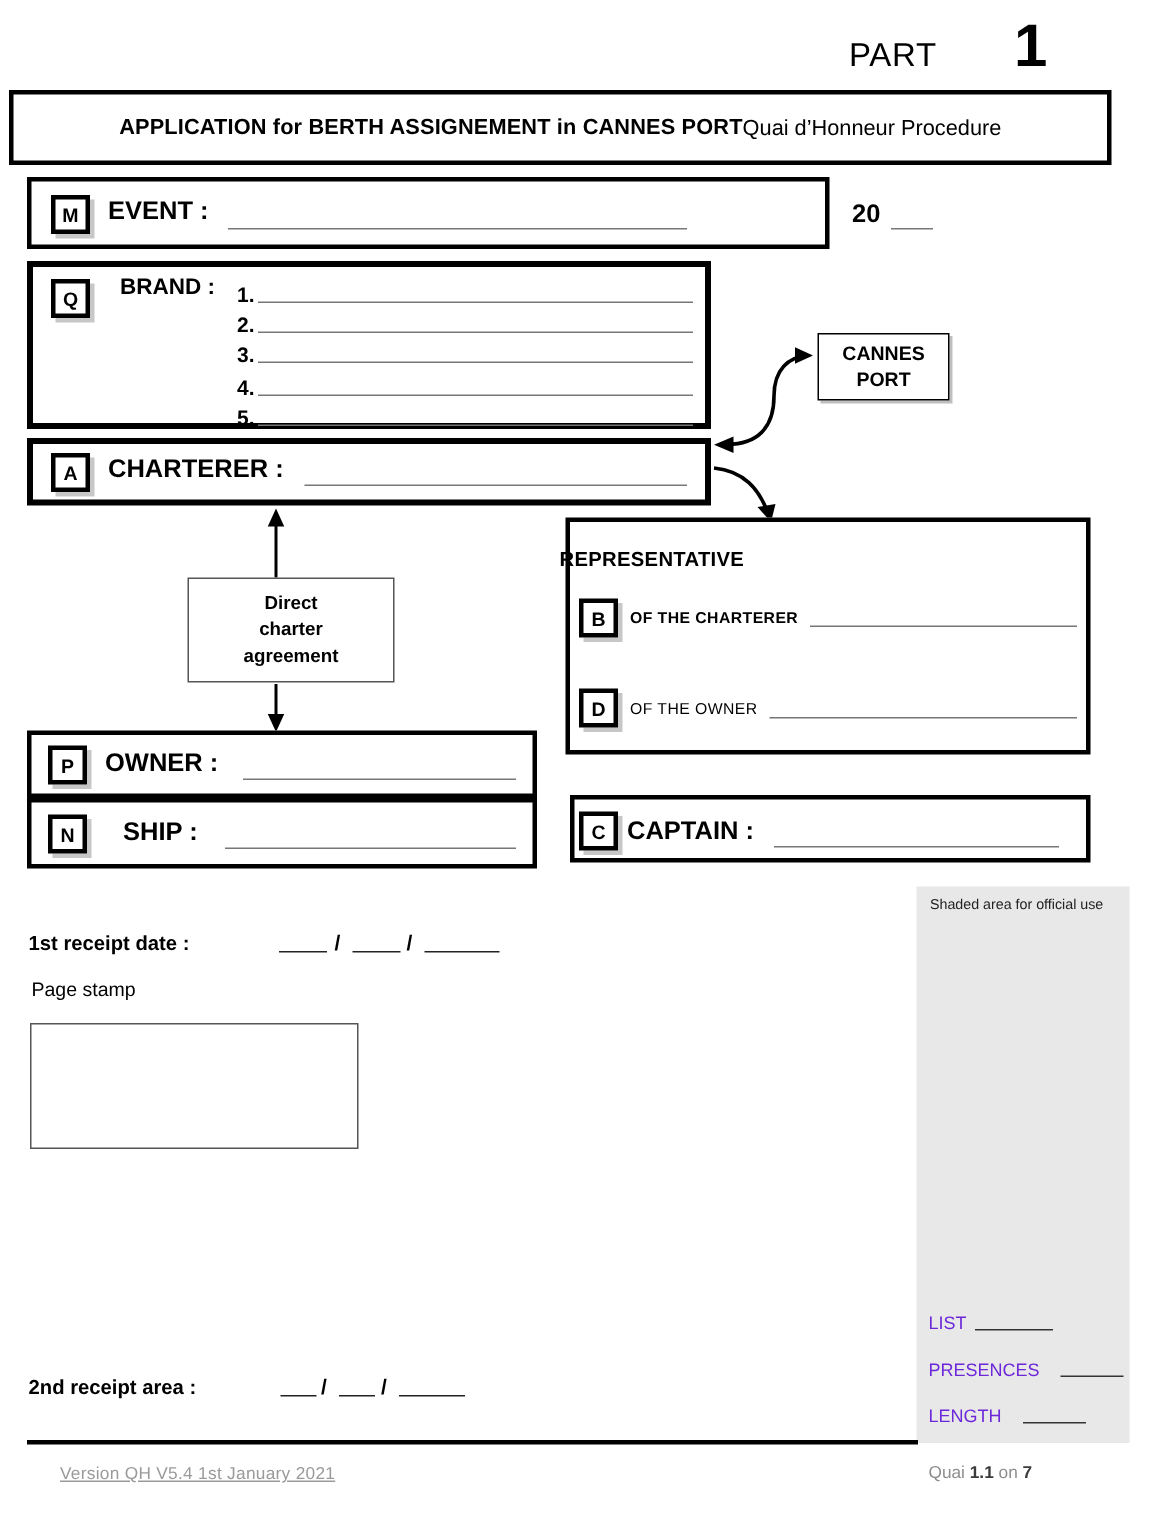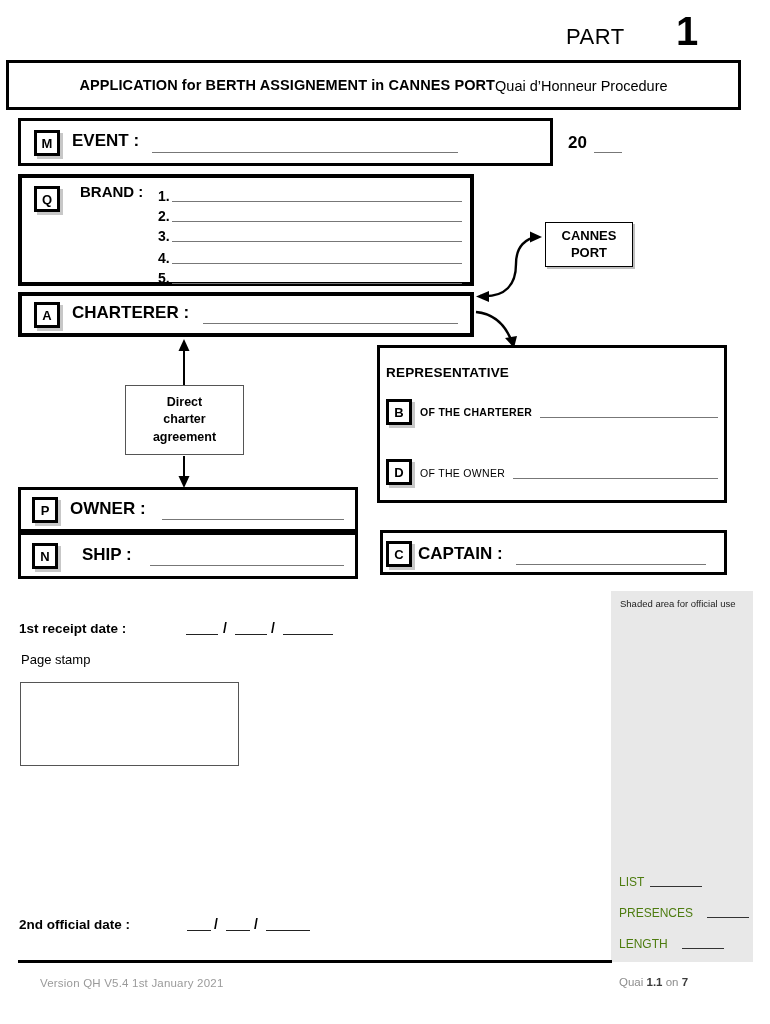--- a/index.html
+++ b/index.html
@@ -108,39 +108,39 @@
     left: 545px; top: 222px; width: 88px; height: 45px;
     border: 1.5px solid #000;
     box-shadow: 2px 2px 0 rgba(0,0,0,0.25);
     display: flex; flex-direction: column;
     align-items: center; justify-content: center;
     font-size: 13px; font-weight: bold; line-height: 1.25;
   }
 
   
   #dca-box {
-    left: 125px; top: 385px; width: 119px; height: 70px;
+    left: 125px; top: 385px; width: 138px; height: 70px;
     border: 1px solid #555;
     display: flex; flex-direction: column;
     align-items: center; justify-content: center;
     font-size: 12.5px; font-weight: bold; line-height: 1.38;
   }
 
   
   #owner-box { left: 18px; top: 487px; width: 340px; height: 45px; border: 3px solid #000; }
   #owner-label { left: 70px; top: 499px; font-size: 17px; }
   #owner-rule  { left: 162px; top: 519px; width: 182px; }
 
   #ship-box { left: 18px; top: 532px; width: 340px; height: 47px; border: 3px solid #000; }
   #ship-label { left: 82px; top: 545px; font-size: 17px; }
   #ship-rule  { left: 150px; top: 565px; width: 194px; }
 
   
   #rep-box { left: 377px; top: 345px; width: 350px; height: 158px; border: 3px solid #000; }
-  #rep-title { left: 386px; top: 365px; font-size: 13.5px; font-weight: bold; letter-spacing: .2px; }
+  #rep-title { left: 373px; top: 365px; font-size: 13.5px; font-weight: bold; letter-spacing: .2px; }
   #rep-charterer-label { left: 420px; top: 406px; font-size: 10.5px; font-weight: bold; letter-spacing: .3px; }
   #rep-charterer-rule  { left: 540px; top: 417px; width: 178px; }
   #rep-owner-label { left: 420px; top: 467px; font-size: 10.5px; font-weight: normal; letter-spacing: .3px; }
   #rep-owner-rule  { left: 513px; top: 478px; width: 205px; }
 
   
   #captain-box { left: 380px; top: 530px; width: 347px; height: 45px; border: 3px solid #000; }
   #captain-label { left: 418px; top: 544px; font-size: 17px; }
   #captain-rule  { left: 516px; top: 564px; width: 190px; }
 
@@ -158,31 +158,31 @@
   
   #shaded {
     left: 611px; top: 591px; width: 142px; height: 371px;
     background: #e8e8e8;
     border: none;
   }
   #shaded-title {
     left: 620px; top: 598px;
     font-size: 9.5px; font-weight: normal; color: #222;
   }
-  .shaded-field { position: absolute; font-size: 12px; color: #4d7c0f; }
+  .shaded-field { position: absolute; font-size: 12px; color: #6d28d9; }
   .shaded-rule { position: absolute; border-bottom: 1.3px solid #333; }
 
   
   #footer-rule {
     left: 18px; top: 960px; width: 594px; height: 0;
     border-bottom: 3px solid #000;
   }
   #footer-version {
     left: 40px; top: 977px;
-    font-size: 11.5px; color: #9a9a9a; letter-spacing: .2px;
+    font-size: 11.5px; color: #9a9a9a; letter-spacing: .2px; text-decoration: underline;
   }
   #footer-page {
     left: 619px; top: 976px;
     font-size: 11.5px; color: #8d8d8d;
   }
   #footer-page b { color: #3b3b3b; font-weight: bold; }
 
   svg.conn { position: absolute; overflow: visible; pointer-events: none; }
 </style>
 </head>
@@ -286,21 +286,21 @@
   <div class="receipt-label" id="receipt1-label">1st receipt date :</div>
   <div class="dash" style="left:186px; top:634px; width:32px;"></div>
   <div class="slash" style="left:223px; top:620px;">/</div>
   <div class="dash" style="left:235px; top:634px; width:32px;"></div>
   <div class="slash" style="left:271px; top:620px;">/</div>
   <div class="dash" style="left:283px; top:634px; width:50px;"></div>
 
   <div class="abs" id="portstamp-label">Page stamp</div>
   <div class="box" id="portstamp-box"></div>
 
-  <div class="receipt-label" id="receipt2-label">2nd official date :</div>
+  <div class="receipt-label" id="receipt2-label">2nd receipt area :</div>
   <div class="dash" style="left:187px; top:930px; width:24px;"></div>
   <div class="slash" style="left:214px; top:916px;">/</div>
   <div class="dash" style="left:226px; top:930px; width:24px;"></div>
   <div class="slash" style="left:254px; top:916px;">/</div>
   <div class="dash" style="left:266px; top:930px; width:44px;"></div>
 
   <div class="box" id="shaded"></div>
   <div class="abs" id="shaded-title">Shaded area for official use</div>
 
   <div class="shaded-field" style="left:619px; top:875px;">LIST</div>

